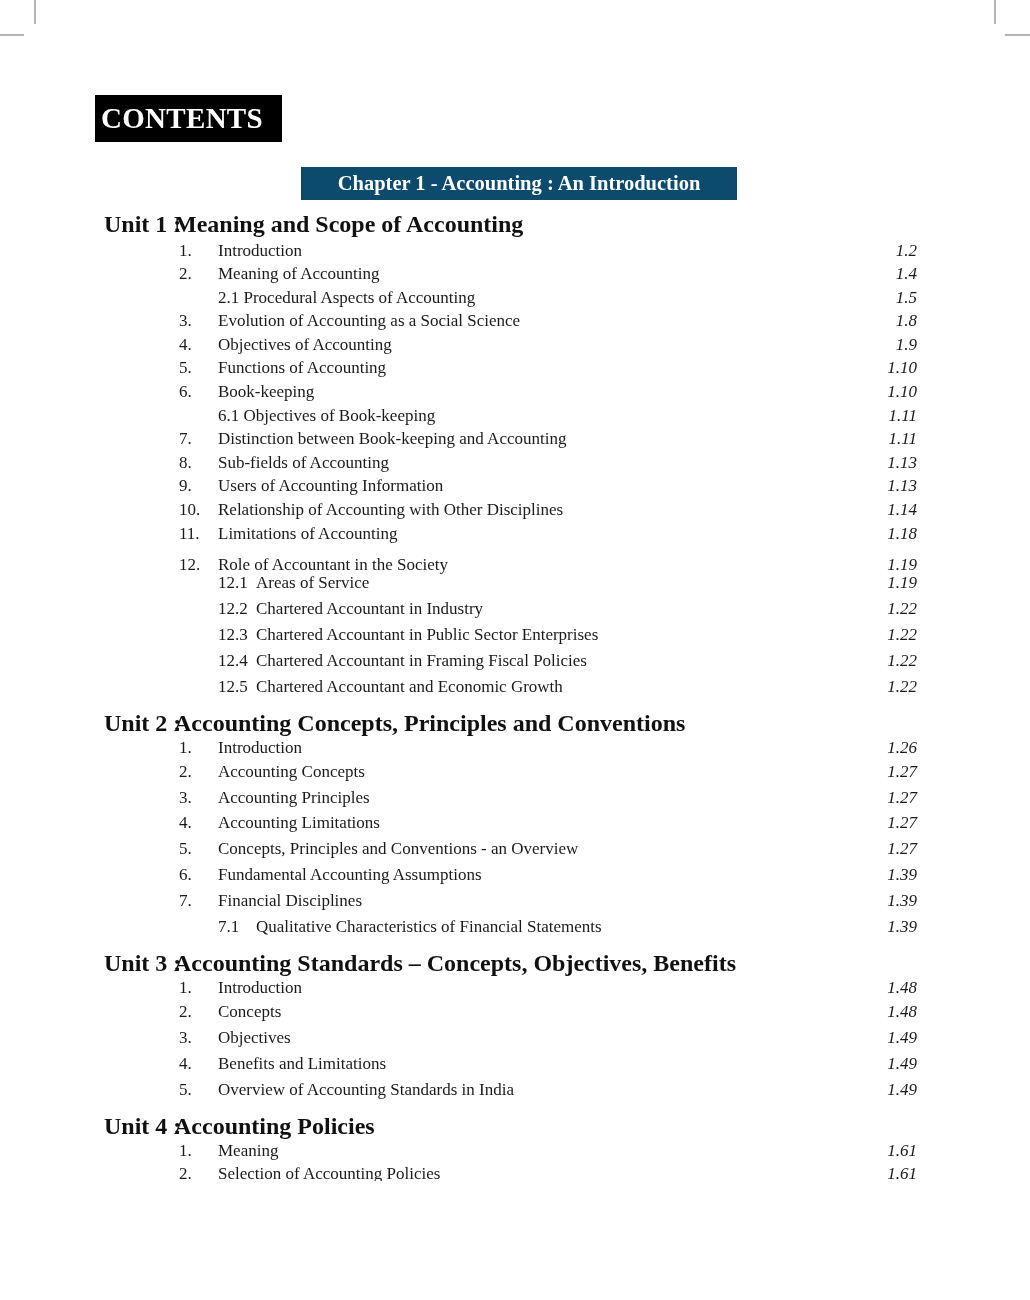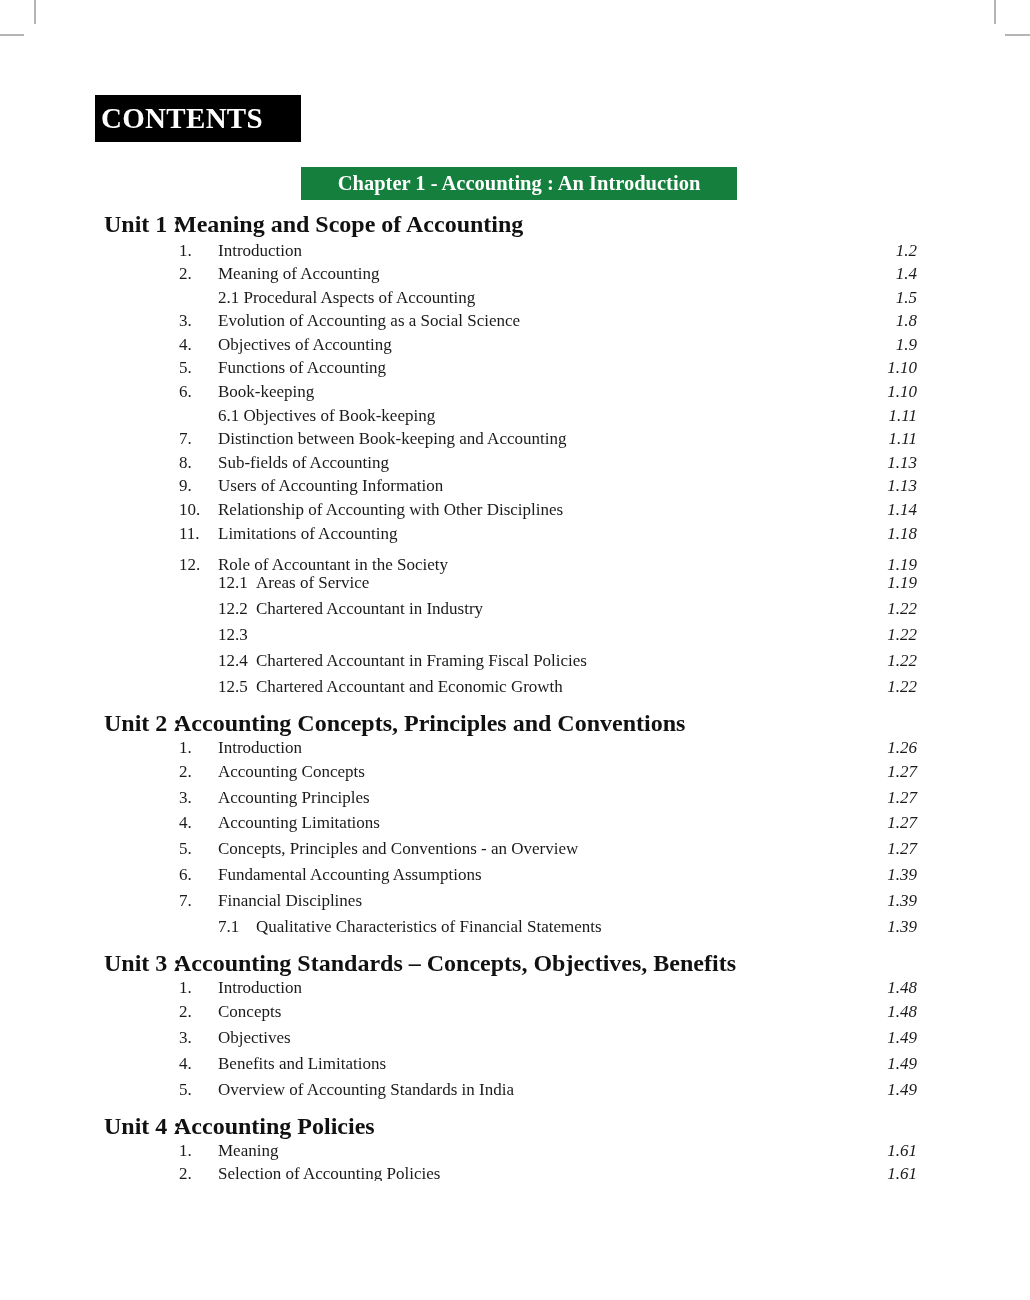--- a/index.html
+++ b/index.html
@@ -1,23 +1,23 @@
 <!DOCTYPE html>
 <html><head>
 <meta charset="utf-8">
 <style>
   html, body { margin:0; padding:0; background:#ffffff; }
   body { width:1030px; height:1300px; position:relative; overflow:hidden;
          font-family:"DejaVu Serif", "Liberation Serif", serif; color:#1a1a1a; }
   .crop { position:absolute; background:#b5b5b5; }
-  .contents-box { position:absolute; left:95px; top:95px; width:206px; height:47px;
+  .contents-box { position:absolute; left:95px; top:95px; width:187px; height:47px;
          background:#000; color:#fff; font-family:"Liberation Serif", serif;
          font-weight:bold; font-size:29px; line-height:47px; padding-left:6px; box-sizing:border-box; letter-spacing:0.3px; }
   .chapter-banner { position:absolute; left:301px; top:167px; width:436px; height:33px;
-         background:#15803d; color:#fff; font-family:"Liberation Serif", serif; font-weight:bold;
+         background:#0c4a6e; color:#fff; font-family:"Liberation Serif", serif; font-weight:bold;
          font-size:20.5px; line-height:33px; text-align:center; }
   .toc { position:absolute; left:0; top:0; width:1030px; height:1181px; overflow:hidden; }
   .unit { position:absolute; left:104px; font-family:"Liberation Serif", serif; font-weight:bold;
           font-size:24px; white-space:nowrap; color:#111; }
   .unit .ulabel { display:inline-block; width:70px; }
   .row { position:absolute; left:0; width:1030px; height:22px; font-family:"Liberation Serif", serif;
          font-size:17px; color:#1a1a1a; white-space:nowrap; }
   .row .num { position:absolute; left:179px; }
   .row .txt { position:absolute; left:218px; }
   .row .subnum { position:absolute; left:218px; }
@@ -113,20 +113,21 @@
       <span class="subtxt">Areas of Service</span>
       <span class="pg">1.19</span>
     </div>
   <div class="row" style="top:599px;">
       <span class="subnum">12.2</span>
       <span class="subtxt">Chartered Accountant in Industry</span>
       <span class="pg">1.22</span>
     </div>
   <div class="row" style="top:625px;">
       <span class="subnum">12.3</span>
+      <span class="subtxt">Chartered Accountant in Public Sector Enterprises</span>
       <span class="pg">1.22</span>
     </div>
   <div class="row" style="top:651px;">
       <span class="subnum">12.4</span>
       <span class="subtxt">Chartered Accountant in Framing Fiscal Policies</span>
       <span class="pg">1.22</span>
     </div>
   <div class="row" style="top:677px;">
       <span class="subnum">12.5</span>
       <span class="subtxt">Chartered Accountant and Economic Growth</span>

